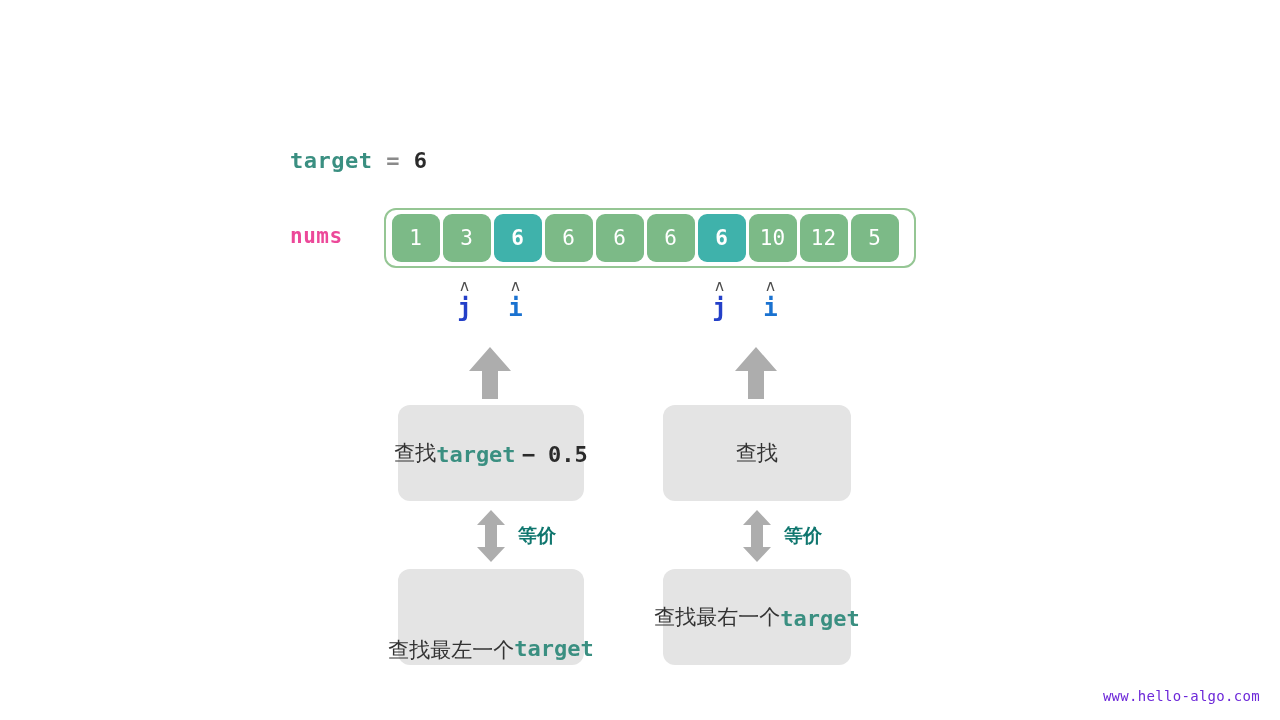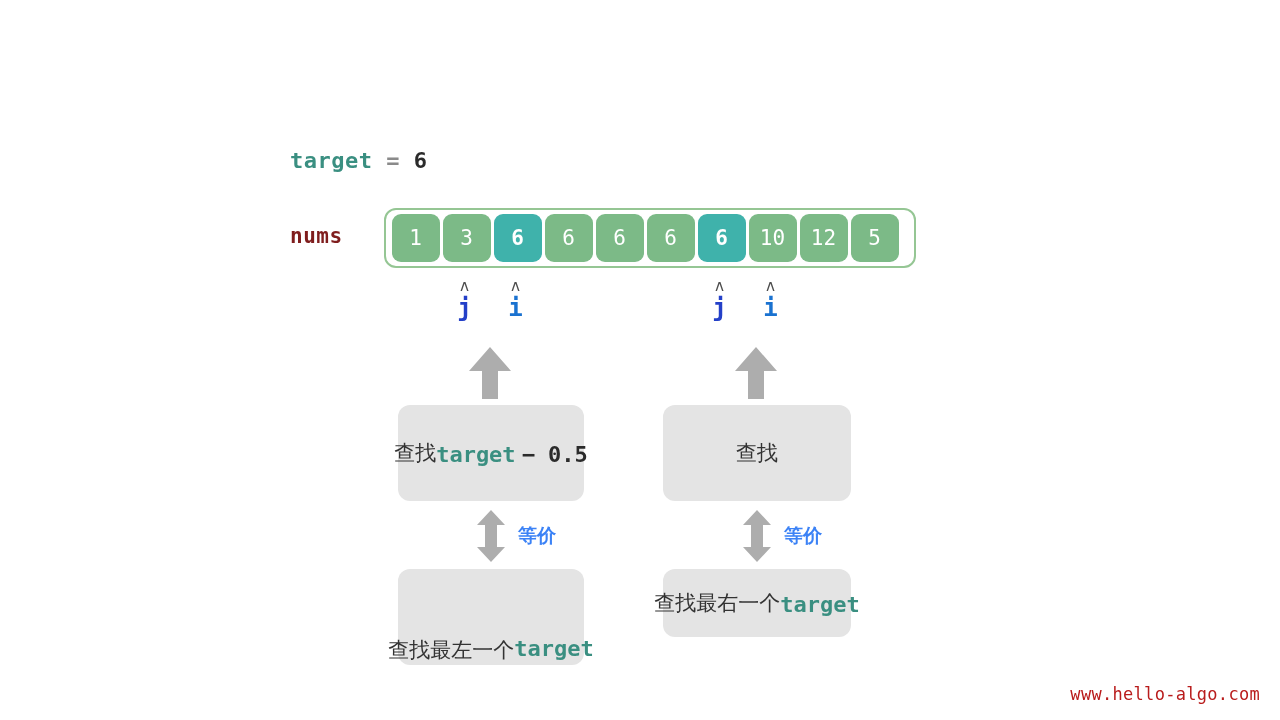--- a/index.html
+++ b/index.html
@@ -38,21 +38,21 @@
   .tok-dark  { color: #2b2b2b; }
 
   
   .nums-label {
     position: absolute;
     left: 290px;
     top: 188px;
     font-family: "DejaVu Sans Mono", monospace;
     font-size: 21px;
     font-weight: bold;
-    color: #7f1d1d;
+    color: #ec4899;
     letter-spacing: 0.5px;
   }
 
   
   .array-frame {
     position: absolute;
     left: 384px;
     top: 172px;
     width: 532px;
     height: 60px;
@@ -120,21 +120,21 @@
     width: 28px;
     height: 52px;
   }
 
   
   .equiv-label {
     position: absolute;
     font-family: "DejaVu Sans", sans-serif;
     font-size: 19px;
     font-weight: bold;
-    color: #3b82f6;
+    color: #0f766e;
     white-space: nowrap;
   }
 
   
   .box {
     position: absolute;
     background: #e4e4e4;
     border-radius: 12px;
     display: flex;
     flex-direction: row;
@@ -157,22 +157,22 @@
     white-space: nowrap;
     margin-top: 4px;
   }
 
   
   .watermark {
     position: absolute;
     right: 20px;
     bottom: 16px;
     font-family: "DejaVu Sans Mono", monospace;
-    font-size: 17px;
-    color: #b91c1c;
+    font-size: 14px;
+    color: #6d28d9;
     letter-spacing: 0.3px;
     text-align: right;
   }
 </style>
 </head>
 <body>
 
 <div class="canvas">
 
   <div class="target-line">
@@ -252,21 +252,21 @@
     <div class="line-cn">查找</div>
   </div>
 
   <div class="dbl-arrow" style="left:743px; top:474px;">
     <svg width="28" height="52" viewBox="0 0 28 52">
       <polygon points="14,0 28,15 20,15 20,37 28,37 14,52 0,37 8,37 8,15 0,15" fill="#adadad"></polygon>
     </svg>
   </div>
   <div class="equiv-label" style="left:784px; top:487px;">等价</div>
 
-  <div class="box" style="left:663px; top:533px; width:188px; height:68px;">
+  <div class="box" style="left:663px; top:533px; width:188px; height:96px;">
     <div class="line-cn">查找最右一个</div>
     <div class="line-code">
       <span class="tok-teal">target</span>
     </div>
   </div>
 
   <div class="watermark">www.hello-algo.com</div>
 
 </div>
 

